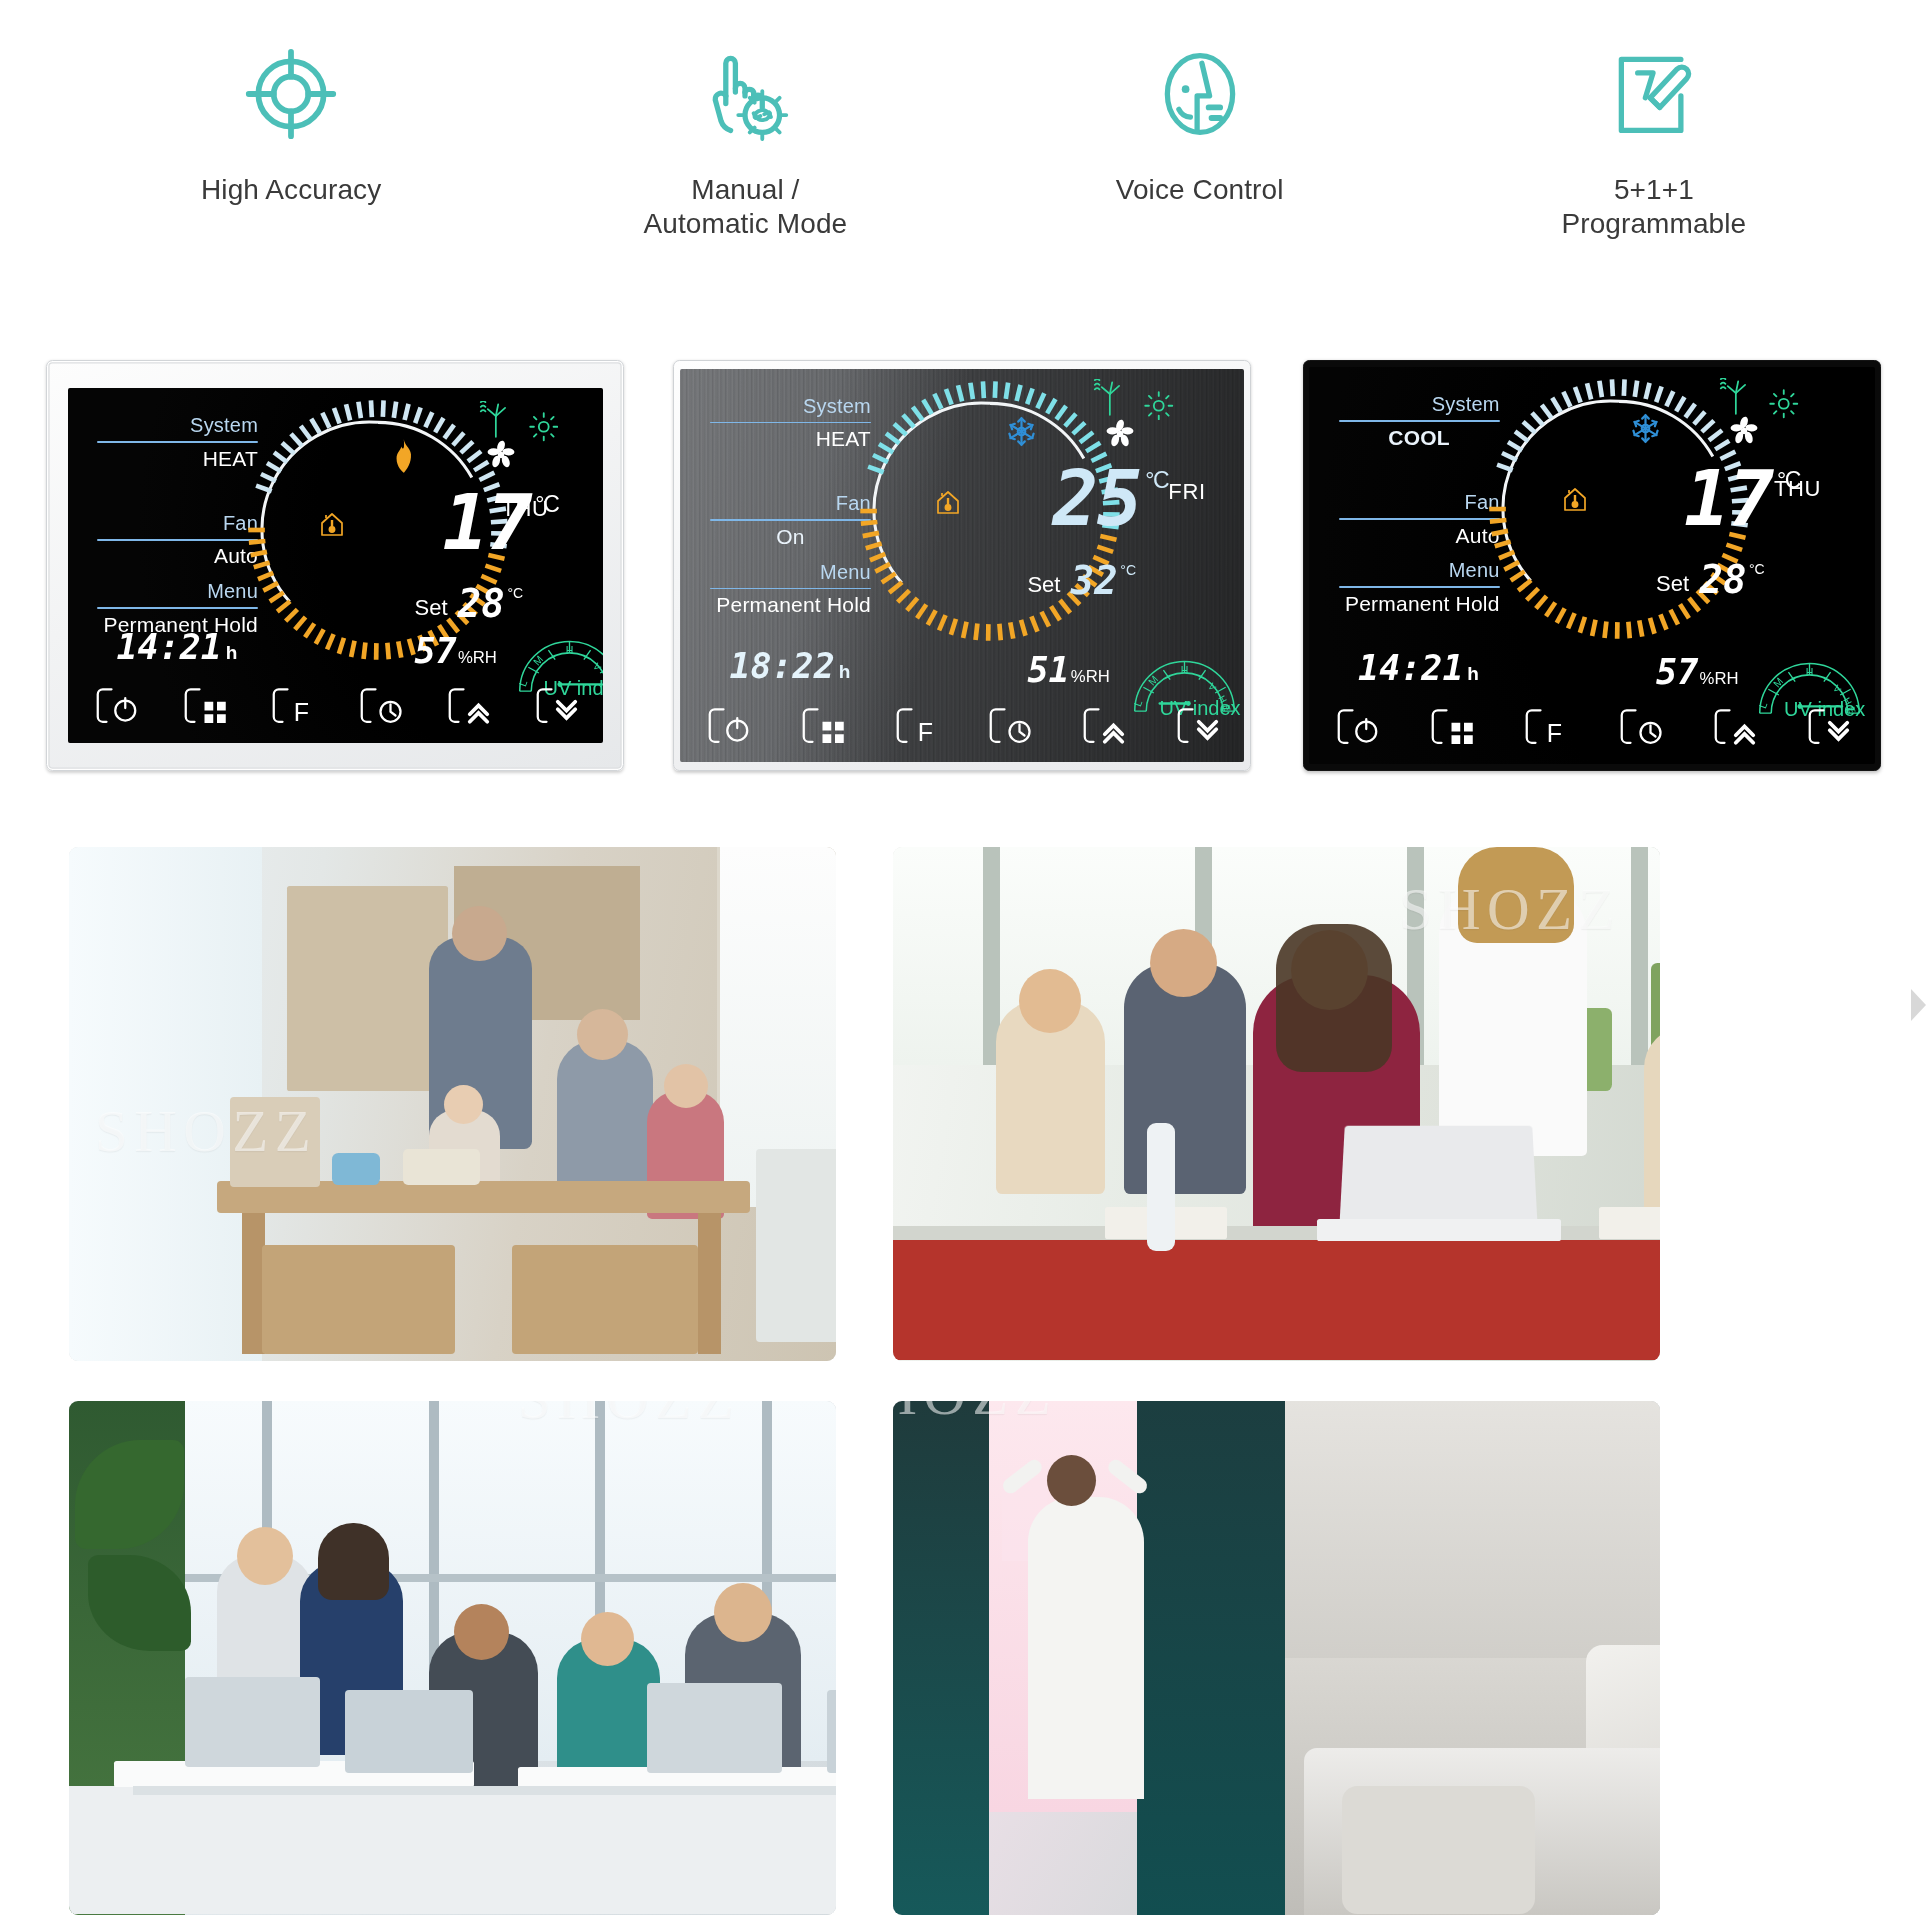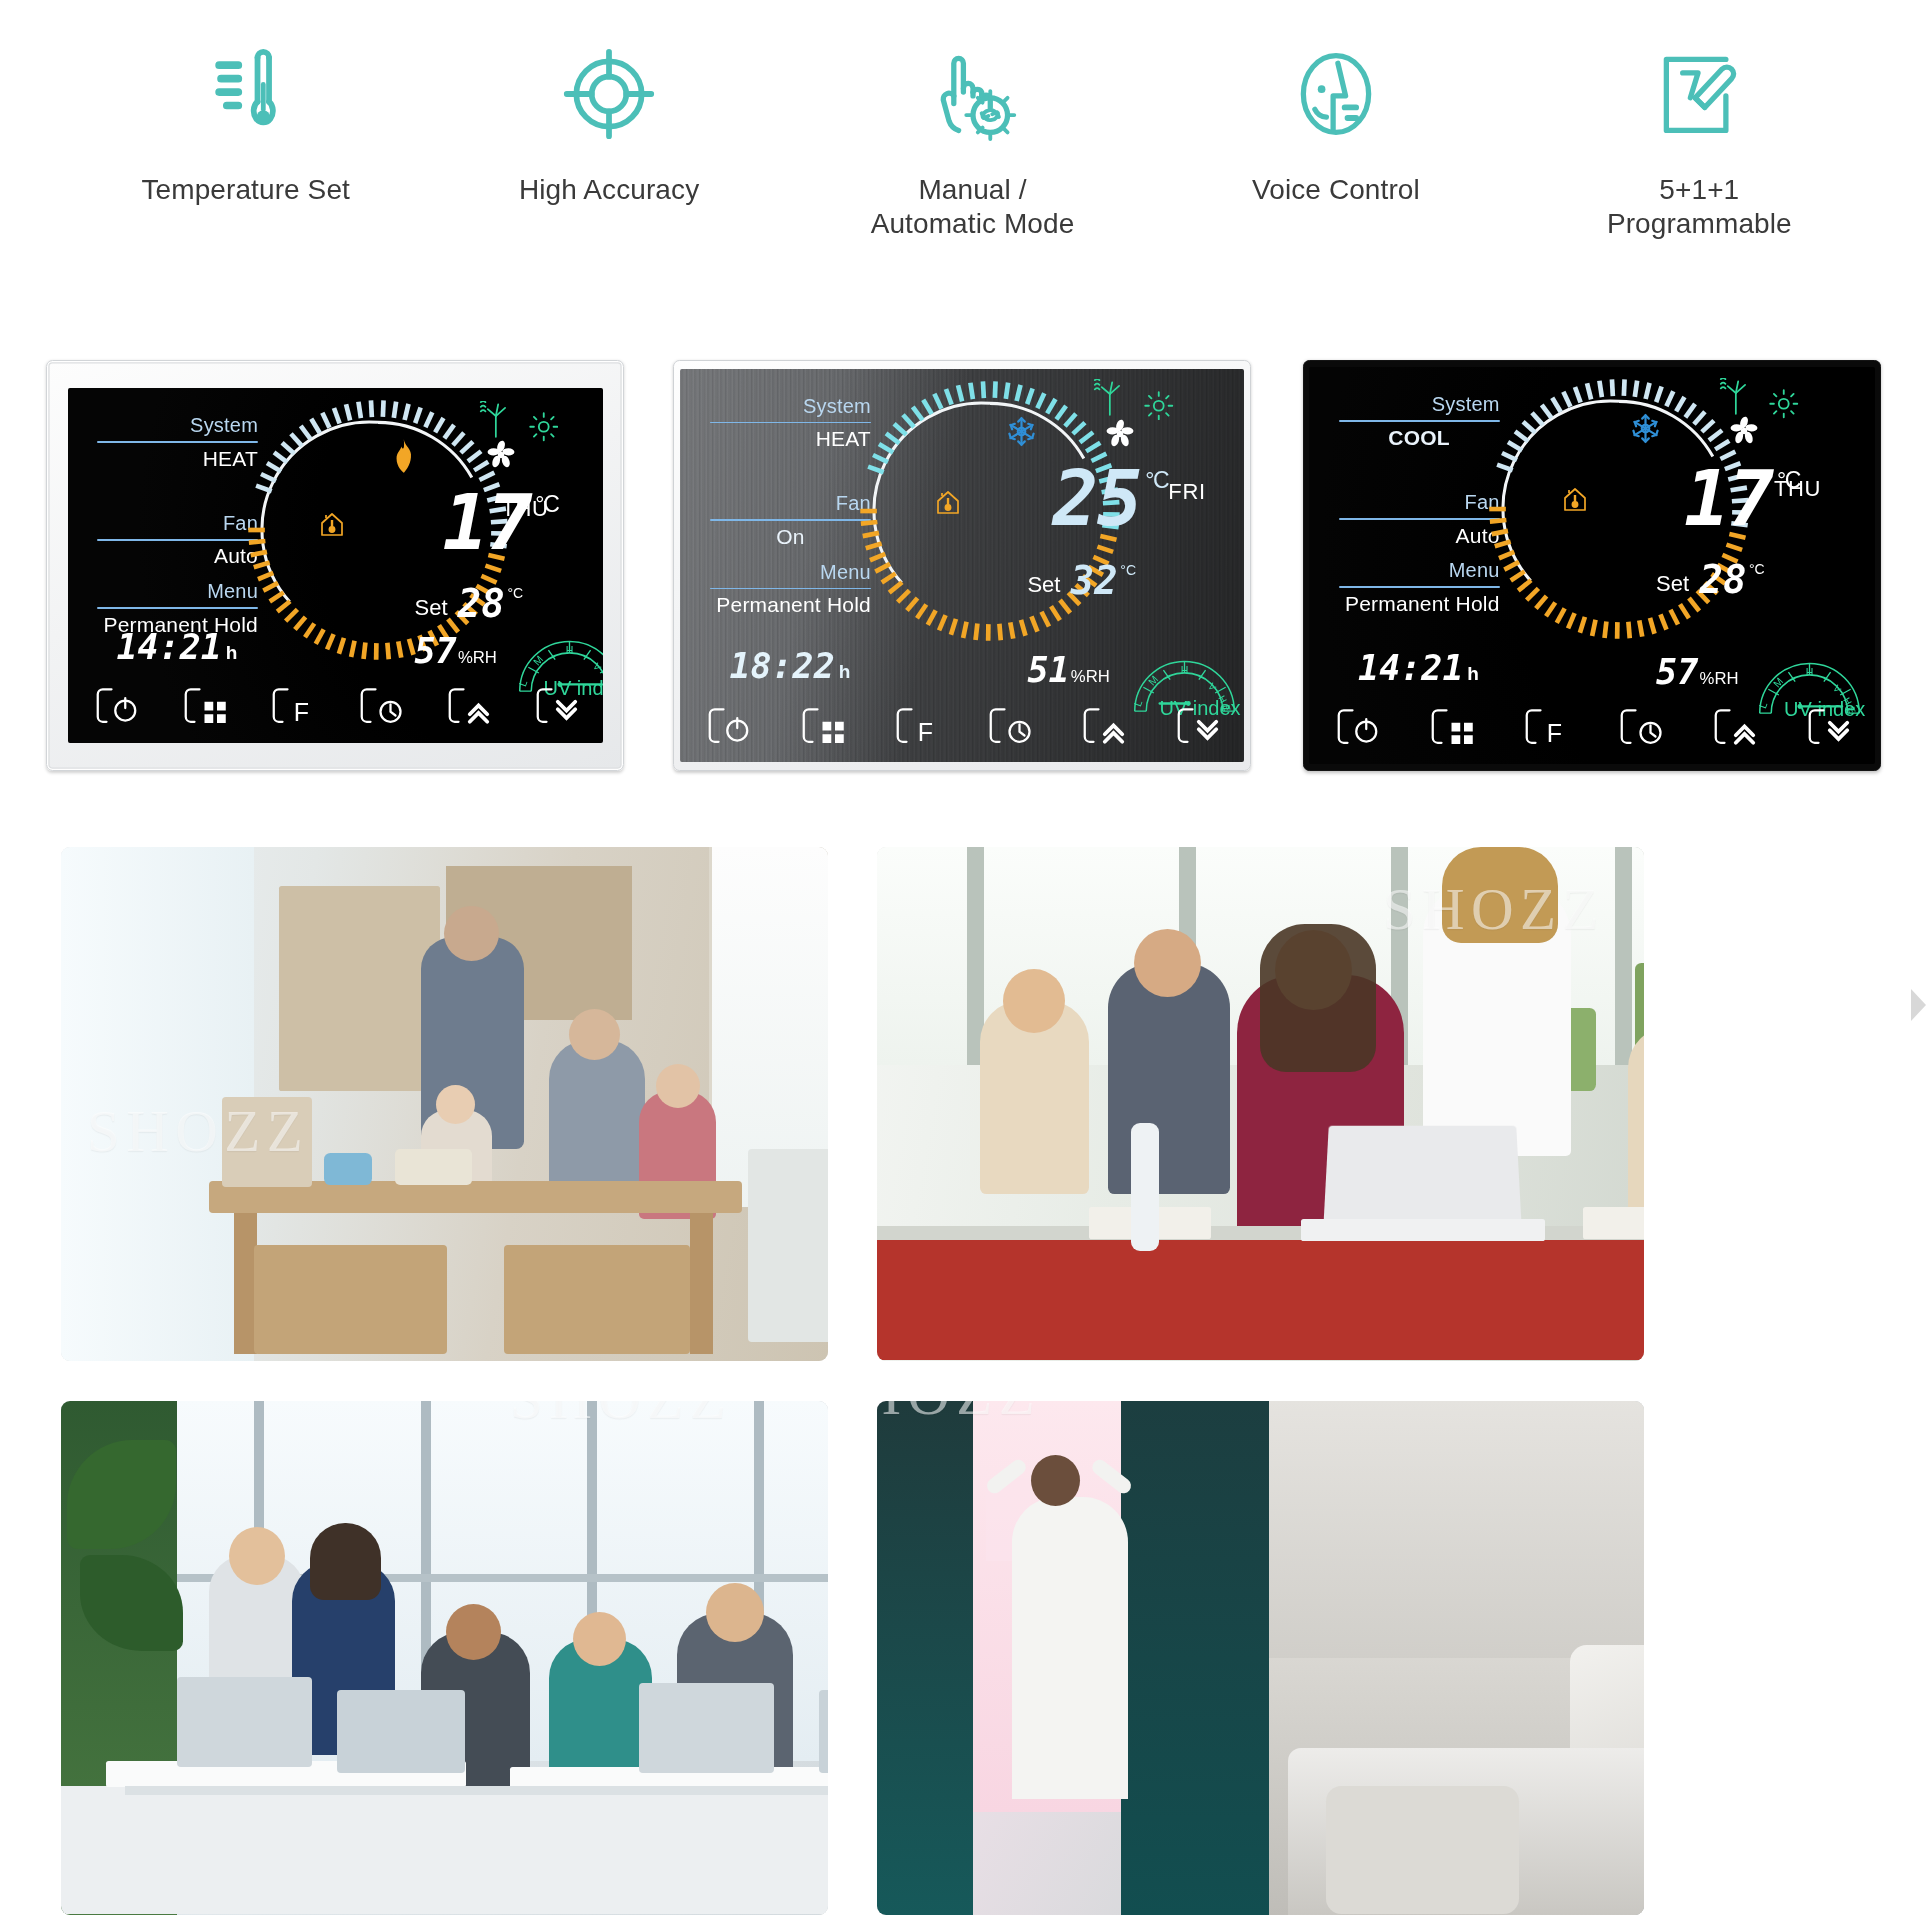--- a/index.html
+++ b/index.html
@@ -148,21 +148,21 @@
   .tbtn { width: 50px; height: 46px; position: relative; }
 
   
   .photos { position: absolute; left: 61px; top: 847px; width: 1804px; height: 1066px; }
   .prow { display: flex; gap: 49px; }
   .prow + .prow { margin-top: 40px; }
   .ph {
     position: relative; border-radius: 9px; overflow: hidden;
     background: #ddd;
   }
-  .ph.small { width: 767px; height: 514px; }
+  .ph.small { width: 767px; height: 514px; margin-left: 8px; }
   .wm {
     position: absolute; color: rgba(255,255,255,.55);
     font-family: "Liberation Serif", serif; font-size: 59px;
     letter-spacing: 6.4px; pointer-events: none; text-shadow: 0 0.6px 1.3px rgba(0,0,0,.05);
   }
 
   
   .scene { position: absolute; inset: 0; }
   .sh { position: absolute; }
 
@@ -174,34 +174,20 @@
   }
 </style>
 </head>
 <body>
 
 <div class="page">
 
   <div class="features">
 
 
-    <div class="feature">
-      <div class="feat-icon">
-        <svg width="96" height="96" viewBox="0 0 100 100" fill="none" stroke="#4cbfb8" stroke-width="6" stroke-linecap="round" stroke-linejoin="round">
-          <path d="M62 12 v46"></path>
-          <path d="M74 12 v46"></path>
-          <path d="M62 12 a6 6 0 0 1 12 0"></path>
-          <path d="M62 58 a10 12 0 1 0 12 0"></path>
-          <circle cx="68" cy="74" r="7" fill="#4cbfb8" stroke="none"></circle>
-          <path d="M68 40 v26" stroke-width="5"></path>
-          <path d="M22 20 h20 M24 34 h18 M22 48 h20 M30 62 h12" stroke-width="8"></path>
-        </svg>
-      </div>
-      <div class="feat-label">Temperature Set</div>
-    </div>
 
     <div class="feature">
       <div class="feat-icon">
         <svg width="96" height="96" viewBox="0 0 100 100" fill="none" stroke="#4cbfb8" stroke-width="6" stroke-linecap="round" stroke-linejoin="round">
           <circle cx="50" cy="50" r="34"></circle>
           <circle cx="50" cy="50" r="18"></circle>
           <path d="M50 6 v26 M50 68 v26 M6 50 h26 M68 50 h26"></path>
         </svg>
       </div>
       <div class="feat-label">High Accuracy</div>

